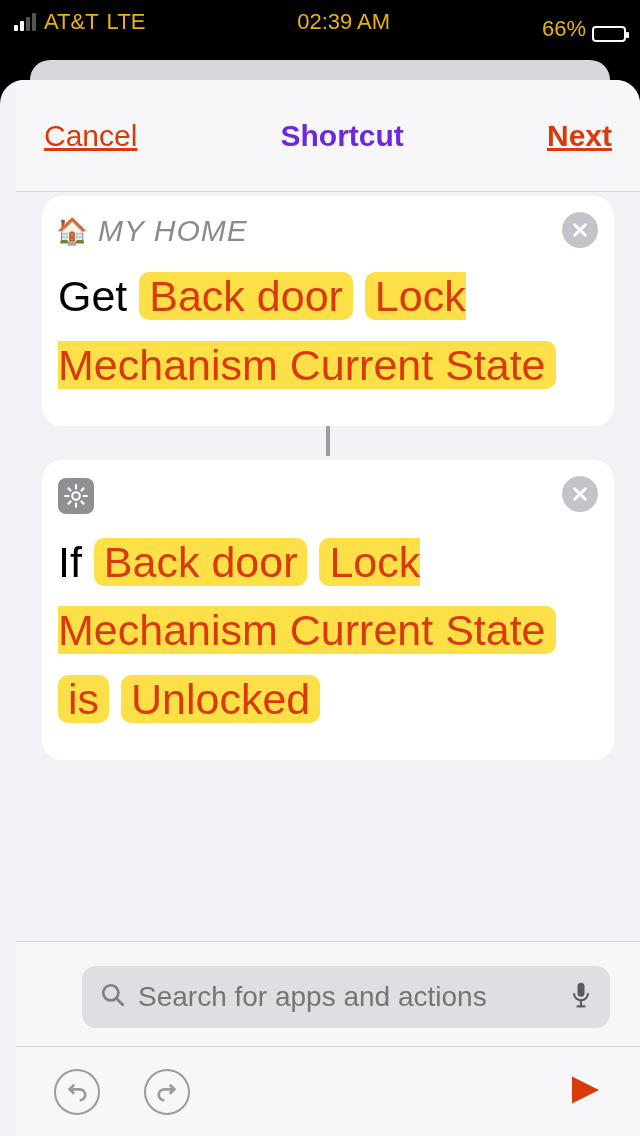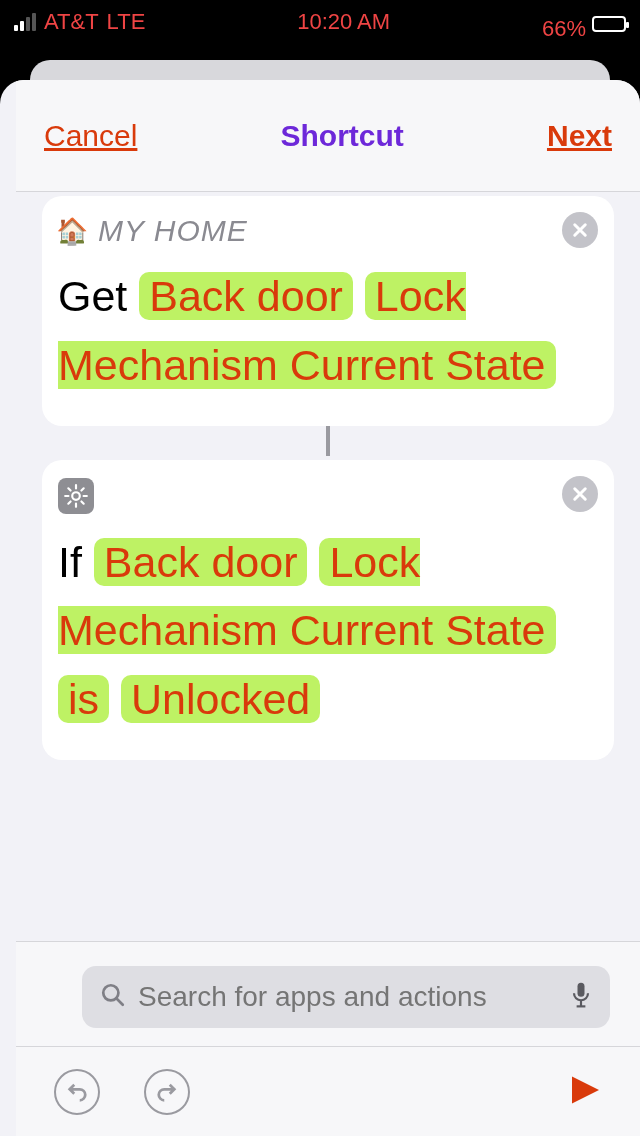--- a/index.html
+++ b/index.html
@@ -1,26 +1,26 @@
 <!DOCTYPE html>
 <html><head>
 <meta charset="utf-8">
 <style>
   * { box-sizing: border-box; margin: 0; padding: 0; }
   html, body { width: 640px; height: 1136px; font-family: -apple-system, "Helvetica Neue", Arial, sans-serif; background: #000; overflow: hidden; }
-  .status-bar { height: 44px; background: #000; color: #ef4444; display: flex; align-items: center; justify-content: space-between; padding: 0 14px; font-size: 22px; font-weight: 500; }
+  .status-bar { height: 44px; background: #000; color: #eab308; display: flex; align-items: center; justify-content: space-between; padding: 0 14px; font-size: 22px; font-weight: 500; }
   .status-left { display: flex; align-items: center; gap: 8px; }
   .signal-bars { display: inline-flex; align-items: flex-end; gap: 2px; }
   .signal-bars span { display: inline-block; width: 4px; background: #fff; border-radius: 1px; }
   .signal-bars span.dim { background: #555; }
   .signal-bars span:nth-child(1){height:6px;}
   .signal-bars span:nth-child(2){height:10px;}
   .signal-bars span:nth-child(3){height:14px;}
   .signal-bars span:nth-child(4){height:18px;}
-  .status-right { display:flex; align-items:flex-start; gap:6px;margin-top:13px; }
+  .status-right { display:flex; align-items:flex-end; gap:6px;margin-top:13px; }
   .battery { width: 34px; height: 16px; border: 2px solid #fff; border-radius: 4px; position: relative; }
   .battery::after { content:""; position:absolute; right:-5px; top:4px; width:3px; height:6px; background:#fff; border-radius:1px; }
   .battery-fill { height:100%; width:66%; background:#fff; border-radius:1px; }
 
   .sheet-bg { position:absolute; top:60px; left:30px; right:30px; height:40px; background:#d8d8dc; border-radius:20px; }
   .sheet { position:absolute; top:80px; left:0; right:0; bottom:0; background:#f2f2f7; border-top-left-radius:24px; border-top-right-radius:24px; overflow:hidden; display:flex; flex-direction:column;padding-left:16px; }
 
   .nav { height:112px; display:flex; align-items:center; justify-content:space-between; padding:0 28px; border-bottom:1px solid #d6d6da; background:#f7f7f9; }
   .nav a { color:#d93a0b; font-size:30px; text-decoration:underline; font-weight:400; }
   .nav a.next { font-weight:700; }
@@ -33,21 +33,21 @@
   .card-header { display:flex; align-items:center; gap:10px; margin-bottom:14px; }
   .card-header .label { color:#8a8a91; font-size:30px; letter-spacing:1px; font-weight:400; flex:1;font-style:italic; }
   .close-btn { width:36px; height:36px; border-radius:50%; background:#c3c3c9; display:flex; align-items:center; justify-content:center; position:absolute; right:16px; top:16px; }
   .close-btn svg { width:18px; height:18px; }
 
   .home-icon { width:30px; height:30px; display:flex; align-items:center; justify-content:center; font-size:26px; }
   .gear-icon-wrap { width:36px; height:36px; background:#8e8e93; border-radius:8px; display:flex; align-items:center; justify-content:center; }
   .gear-icon-wrap svg { width:26px; height:26px; }
 
   .action-line { font-size:43px; line-height:1.6; color:#000; font-weight:400; }
-  .token { background:#bef264; color:#d93a0b; border-radius:10px; padding:0 10px; display:inline; }
+  .token { background:#fde047; color:#d93a0b; border-radius:10px; padding:0 10px; display:inline; }
 
   .search-area { border-top:1px solid #d6d6da; background:#f7f7f9; padding:24px 30px 18px; }
   .search-box { background:#dedee3; border-radius:14px; height:62px; display:flex; align-items:center; padding:0 18px; gap:12px;margin-left:36px; }
   .search-box .sicon svg { width:26px; height:26px; stroke:#7f7f86; }
   .search-box input { flex:1; border:none; background:transparent; font-size:28px; color:#7f7f86; outline:none; }
   .search-box .mic svg { width:22px; height:28px; fill:#5a5a60; }
 
   .toolbar { height:90px; border-top:1px solid #d6d6da; background:#f7f7f9; display:flex; align-items:center; justify-content:space-between; padding:0 38px; }
   .tb-left { display:flex; gap:44px; }
   .circ-btn { width:46px; height:46px; border:2px solid #9a9aa0; border-radius:50%; display:flex; align-items:center; justify-content:center; }
@@ -61,21 +61,21 @@
   <div class="status-left">
     <span class="signal-bars">
       <span></span>
         <span></span>
         <span class="dim"></span>
         <span class="dim"></span>
     </span>
     <span>AT&amp;T</span>
     <span>LTE</span>
   </div>
-  <div>10:20 AM</div>
+  <div>02:39 AM</div>
   <div class="status-right">
     <span>66%</span>
     <span class="battery"><span class="battery-fill"></span></span>
   </div>
 </div>
 
 <div class="sheet-bg"></div>
 
 <div class="sheet">
 

